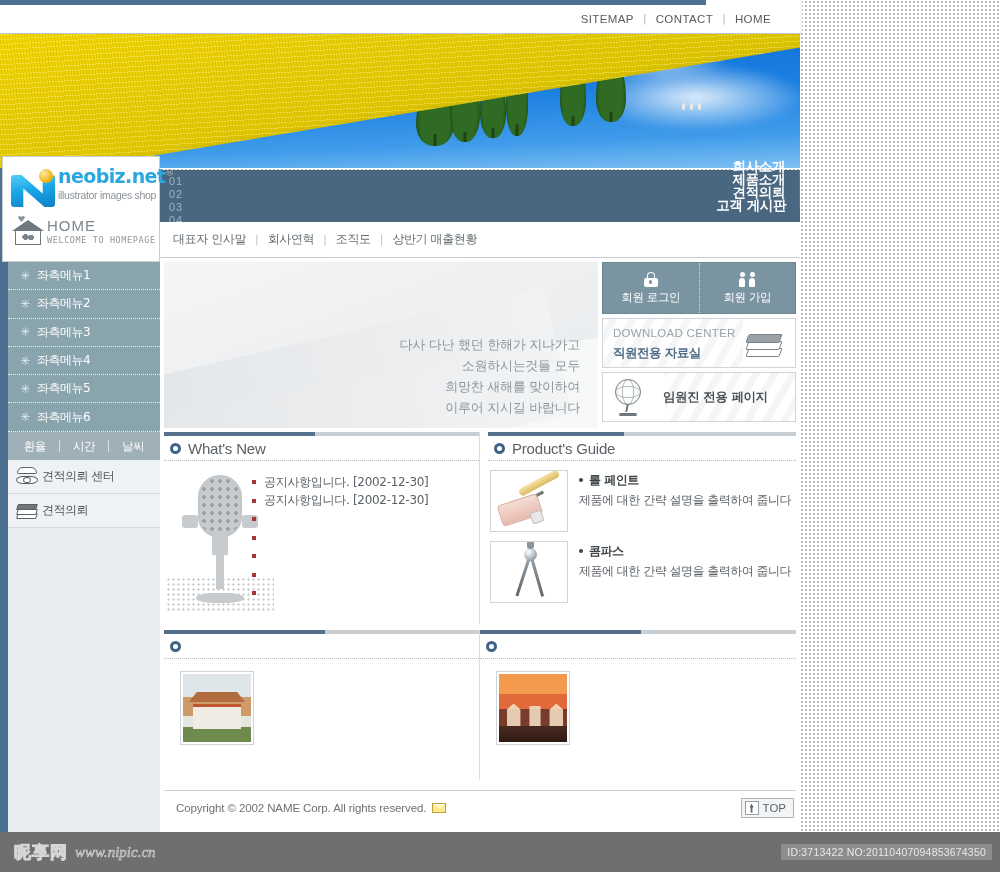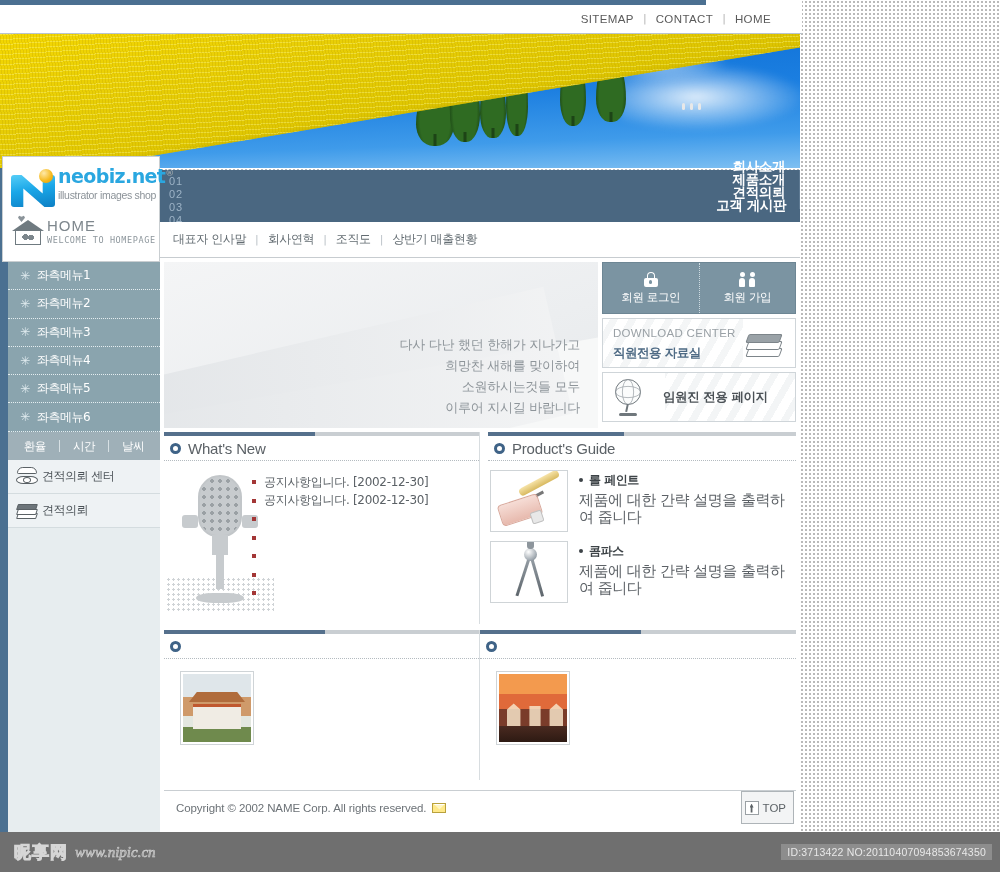--- a/index.html
+++ b/index.html
@@ -432,21 +432,21 @@
   }
   .prod .ptxt{ padding-top:2px; }
   .prod .pname{
     font-size:12px; color:#3d4347; font-weight:bold; letter-spacing:-0.5px; margin-bottom:3px;
   }
   .prod .pname .b{
     display:inline-block; width:4px; height:4px; border-radius:50%; background:#3d4347;
     margin-right:6px; vertical-align:2px;
   }
   .prod .pdesc{
-    font-size:15px; color:#5d6267; line-height:17px; letter-spacing:-0.5px;
+    font-size:12px; color:#5d6267; line-height:17px; letter-spacing:-0.5px;
   }
   
   .ill-roller .handle{
     position:absolute; right:6px; top:8px; width:44px; height:8px;
     background:linear-gradient(180deg,#f6e3a8,#d8b95f); border-radius:4px;
     transform:rotate(-28deg);
   }
   .ill-roller .rod{
     position:absolute; left:26px; top:26px; width:28px; height:3px; background:#777; transform:rotate(-28deg);
   }
@@ -503,21 +503,21 @@
   }
   .ph-palace::after{
     content:""; position:absolute; left:0; bottom:0; width:100%; height:16px;
     background:linear-gradient(180deg,#4a2a20,#2d1a13);
   }
 
   
   .footer{
     position:absolute; left:4px; bottom:8px; width:632px; height:34px;
     border-top:1px solid #c9ced2; background:#ffffff;
-    display:flex; justify-content:space-between; padding:0 0 0 12px;gap:24px;
+    display:flex; align-items:center; justify-content:space-between; padding:0 0 0 12px;gap:24px;
   }
   .footer .cp{
     font-family:"Liberation Sans",sans-serif; font-size:11.5px; color:#6c7277; letter-spacing:-0.1px;
     display:flex; align-items:center; gap:6px;
   }
   .ic-mail{
     width:14px; height:10px; border:1px solid #b9a13c; background:#ffe98a; position:relative;
   }
   .ic-mail::before{
     content:""; position:absolute; left:0; top:0; width:12px; height:7px;
@@ -721,22 +721,22 @@
   </div>
 </div>
 
 <div class="content">
 
   <div class="welcome">
     <div class="swoosh2"></div>
     <div class="swoosh"></div>
     <div class="lines">
       <div>다사 다난 했던 한해가 지나가고</div>
+      <div>소원하시는것들 모두</div>
       <div>희망찬 새해를 맞이하여</div>
-      <div>소원하시는것들 모두</div>
       <div>이루어 지시길 바랍니다</div>
     </div>
   </div>
 
   <div class="widgets">
     <div class="w-login">
       <div class="half">
         <span class="ic-lock">
           <i class="sh"></i>
             <i class="bd"></i>

